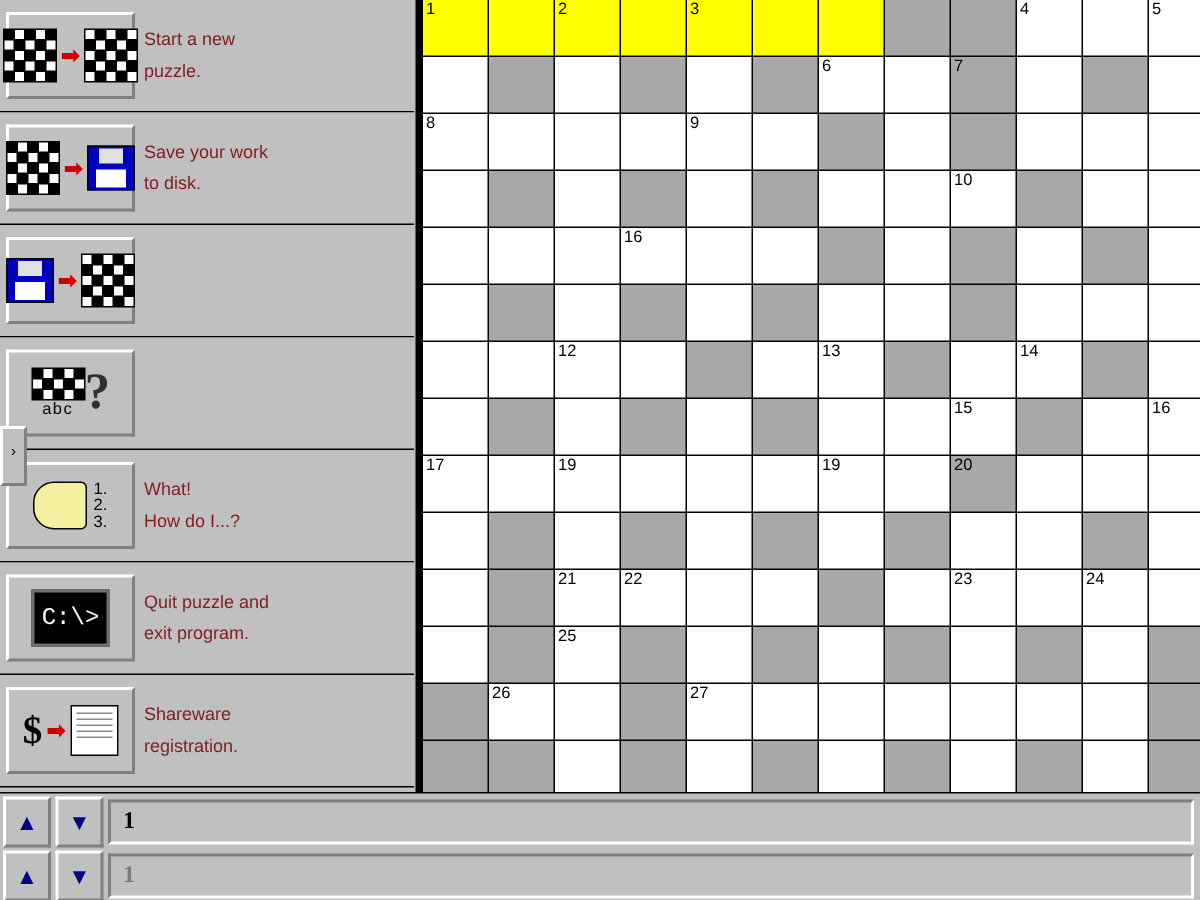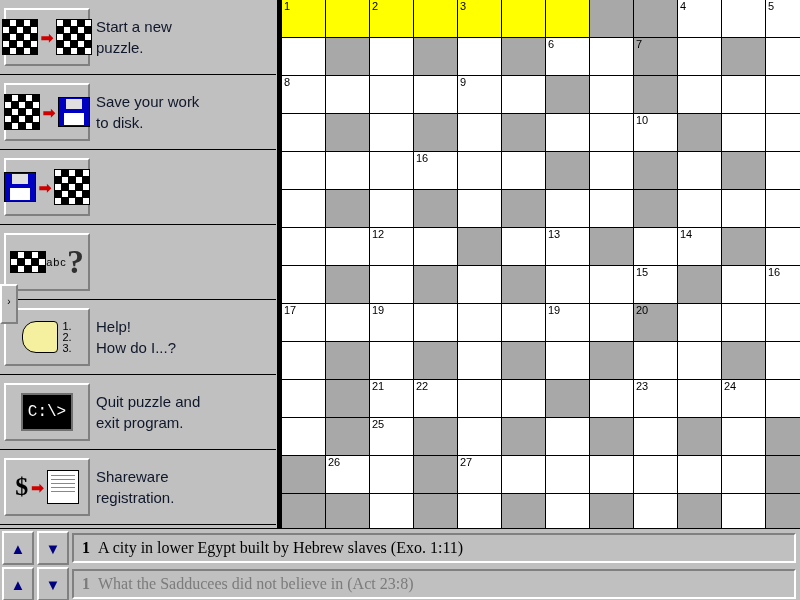--- a/index.html
+++ b/index.html
@@ -49,23 +49,23 @@
     border-left: 2px solid #ffffff;
     border-right: 2px solid #808080;
     border-bottom: 2px solid #808080;
     display: flex;
     align-items: center;
     justify-content: center;
     flex: none;
     position: relative;
   }
   .menu-label {
-    font-size: 15px;
+    font-size: 12px;
     line-height: 21px;
-    color: #0f172a;
+    color: #7f1d1d;
     white-space: pre-line;
     letter-spacing: 0px;
   }
 
   
   .mini-grid {
     display: grid;
     grid-template-columns: repeat(5, 6px);
     grid-template-rows: repeat(5, 6px);
     gap: 1px;
@@ -410,21 +410,21 @@
               <div class="b"></div>
               <div></div>
           </div>
         </div>
       </div>
     </div>
 
     <div class="menu-item">
       <div class="menu-icon">
         <div class="icon-row">
-          <div style="display:flex;flex-direction:row;align-items:center;justify-content:flex-end;">
+          <div style="display:flex;flex-direction:column;align-items:center;justify-content:flex-end;">
             <div class="mini-grid" style="grid-template-rows:repeat(3,6px);">
               <div class="b"></div>
                 <div></div>
                 <div class="b"></div>
                 <div></div>
                 <div class="b"></div>
               <div></div>
                 <div class="b"></div>
                 <div></div>
                 <div class="b"></div>
@@ -444,21 +444,21 @@
 
     <div class="menu-item">
       <div class="menu-icon">
         <div class="icon-row">
           <div class="hand-icon"></div>
           <div class="numlist" style="white-space:pre-line;">1.
 2.
 3.</div>
         </div>
       </div>
-      <div class="menu-label">Help!
+      <div class="menu-label">What!
 How do I...?</div>
     </div>
 
     <div class="menu-item">
       <div class="menu-icon">
         <div class="dos-box">C:\&gt;</div>
       </div>
       <div class="menu-label">Quit puzzle and
 exit program.</div>
     </div>
@@ -704,25 +704,23 @@
         <div class="cell blk"></div>
       </div>
   </div>
 
   <div id="clues">
     <div class="clue-row">
       <div class="arrow-btn">▲</div>
       <div class="arrow-btn">▼</div>
       <div class="clue-text">
         <span class="clue-num">1</span>
-        <span>A city in lower Egypt built by Hebrew slaves (Exo. 1:11)</span>
       </div>
     </div>
     <div class="clue-row">
       <div class="arrow-btn">▲</div>
       <div class="arrow-btn">▼</div>
       <div class="clue-text dim">
         <span class="clue-num">1</span>
-        <span>What the Sadducees did not believe in (Act 23:8)</span>
       </div>
     </div>
   </div>
 </div>
 
 </body></html>

